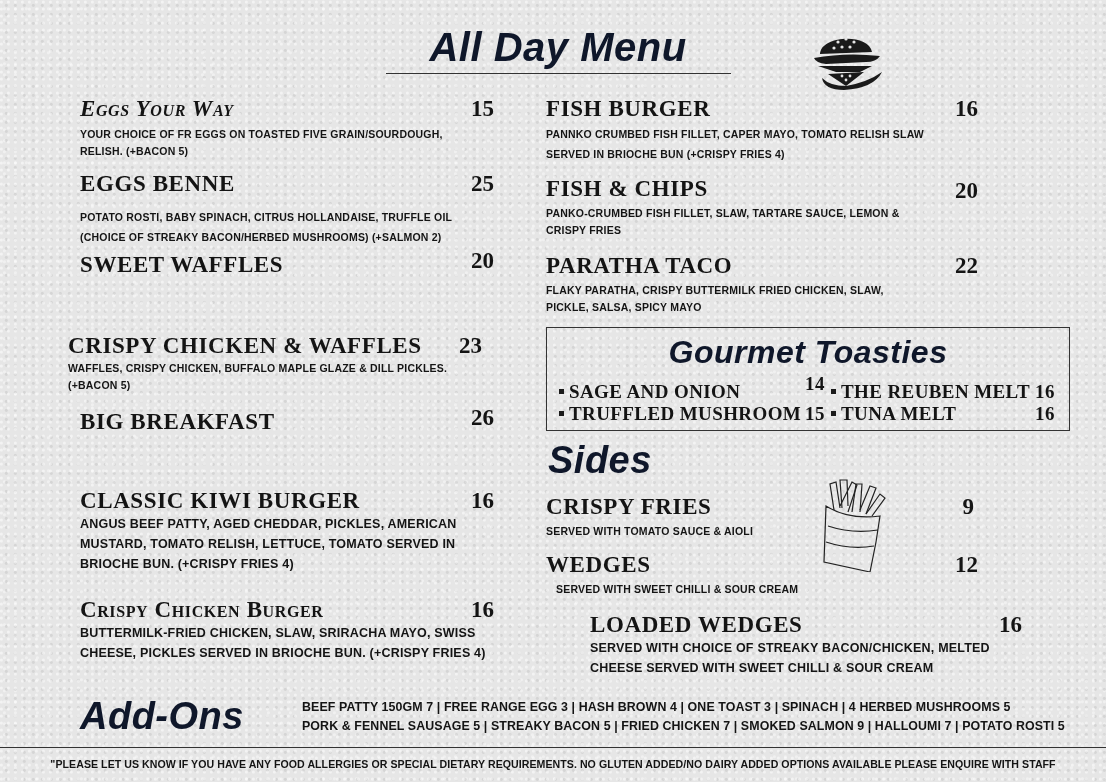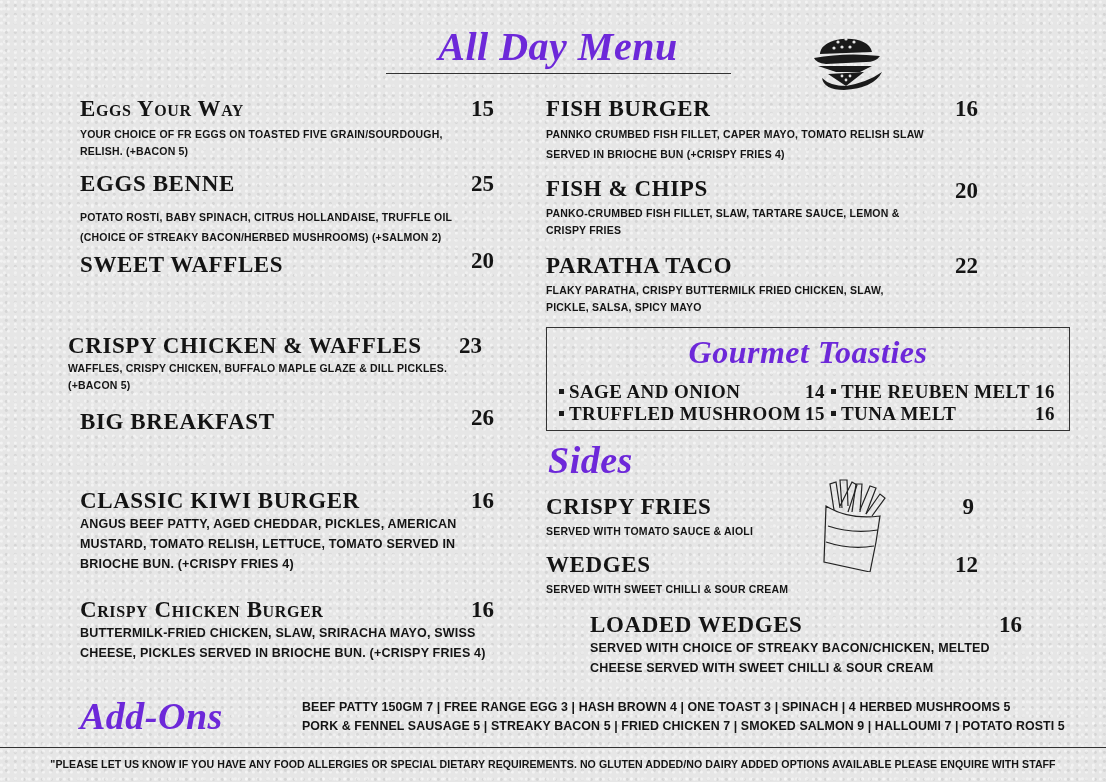--- a/index.html
+++ b/index.html
@@ -9,22 +9,22 @@
     background-image:
       radial-gradient(circle at 20% 30%, rgba(255,255,255,0.5) 0 1px, transparent 2px),
       radial-gradient(circle at 70% 60%, rgba(180,180,180,0.35) 0 1px, transparent 2px),
       radial-gradient(circle at 40% 80%, rgba(255,255,255,0.4) 0 1px, transparent 2px);
     background-size: 7px 7px, 9px 9px, 11px 11px;
     color:#141414;
     font-family:"Liberation Sans", sans-serif;
   }
   .abs { position:absolute; }
   .script {
-    font-family:Liberation Serif, serif; font-style:italic; font-weight:bold;
-    color:#6d28d9; letter-spacing:0.5px;
+    font-family:Liberation Sans, sans-serif; font-style:italic; font-weight:bold;
+    color:#0f172a; letter-spacing:0.5px;
   }
   .title { left:390px; top:22px; width:336px; text-align:center; font-size:40px; line-height:50px; }
   .title-rule { left:386px; top:73px; width:345px; height:0; border-top:1.5px solid #333; }
   .item-name {
     font-family:"Liberation Serif", serif; font-weight:bold; font-size:23px;
     letter-spacing:0.6px; text-transform:uppercase; line-height:26px; white-space:nowrap;
   }
   .item-price {
     font-family:"Liberation Serif", serif; font-weight:bold; font-size:23px; line-height:26px;
     text-align:right; width:40px;
@@ -73,21 +73,21 @@
     <path d="M12 38 L66 38 L54 44 L30 44 Z" fill="#1a1a1a"></path>
     <path d="M22 46 L58 44 L40 58 Z" fill="#1a1a1a"></path>
     <circle cx="36" cy="48" r="1.4" fill="#e6e6e6"></circle>
       <circle cx="44" cy="48" r="1.4" fill="#e6e6e6"></circle>
       <circle cx="40" cy="52" r="1.4" fill="#e6e6e6"></circle>
     <path d="M16 50 Q18 62 38 62 Q68 60 76 44 Q62 54 40 58 Q24 58 16 50 Z" fill="#1a1a1a"></path>
   </svg>
 </div>
 
 <div class="abs" style="left:80px;top:96px;width:414px;">
-  <div class="item-name" style="font-variant:small-caps;text-transform:none;">Eggs Your Way</div>
+  <div class="item-name" style="font-variant:small-caps;text-transform:none;font-style:italic;">Eggs Your Way</div>
   <div class="abs item-price" style="right:0;top:0;">15</div>
   <div class="item-desc tight" style="margin-top:4px;">
     <div>Your choice of FR eggs on toasted five grain/sourdough,</div>
     <div>relish. (+Bacon 5)</div>
   </div>
 </div>
 
 <div class="abs" style="left:80px;top:171px;width:414px;">
   <div class="item-name">Eggs Benne</div>
   <div class="abs item-price" style="right:0;top:0;">25</div>
@@ -160,21 +160,21 @@
     <div>Flaky paratha, crispy buttermilk fried chicken, slaw,</div>
     <div>pickle, salsa, spicy mayo</div>
   </div>
 </div>
 
 <div class="abs toasties-box">
   <div class="abs script toasties-title">Gourmet Toasties</div>
   <div class="abs toast-row" style="left:12px;top:53px;">
     <span class="bullet"></span><span>Sage and Onion</span>
   </div>
-  <div class="abs toast-row" style="left:258px;top:53px;">14</div>
+  <div class="abs toast-row" style="left:258px;top:45px;">14</div>
   <div class="abs toast-row" style="left:284px;top:53px;">
     <span class="bullet"></span><span>The Reuben Melt</span>
   </div>
   <div class="abs toast-row" style="left:488px;top:53px;">16</div>
   <div class="abs toast-row" style="left:12px;top:75px;">
     <span class="bullet"></span><span>Truffled Mushroom</span>
   </div>
   <div class="abs toast-row" style="left:258px;top:75px;">15</div>
   <div class="abs toast-row" style="left:284px;top:75px;">
     <span class="bullet"></span><span>Tuna Melt</span>
@@ -202,21 +202,21 @@
   <div class="item-name">Crispy Fries</div>
   <div class="abs item-price" style="right:4px;top:0;">9</div>
   <div class="item-desc tight" style="margin-top:3px;">
     <div>Served with tomato sauce &amp; aioli</div>
   </div>
 </div>
 
 <div class="abs" style="left:546px;top:552px;width:432px;">
   <div class="item-name">Wedges</div>
   <div class="abs item-price" style="right:0;top:0;">12</div>
-  <div class="item-desc tight" style="margin-top:3px;">
+  <div class="item-desc tight" style="margin-top:3px;margin-left:10px;">
     <div>Served with sweet chilli &amp; sour cream</div>
   </div>
 </div>
 
 <div class="abs" style="left:546px;top:612px;width:432px;margin-left:44px;">
   <div class="item-name">Loaded Wedges</div>
   <div class="abs item-price" style="right:0;top:0;">16</div>
   <div class="item-desc big" style="margin-top:0px;">
     <div>Served with choice of streaky bacon/chicken, melted</div>
     <div>cheese served with sweet chilli &amp; sour cream</div>

